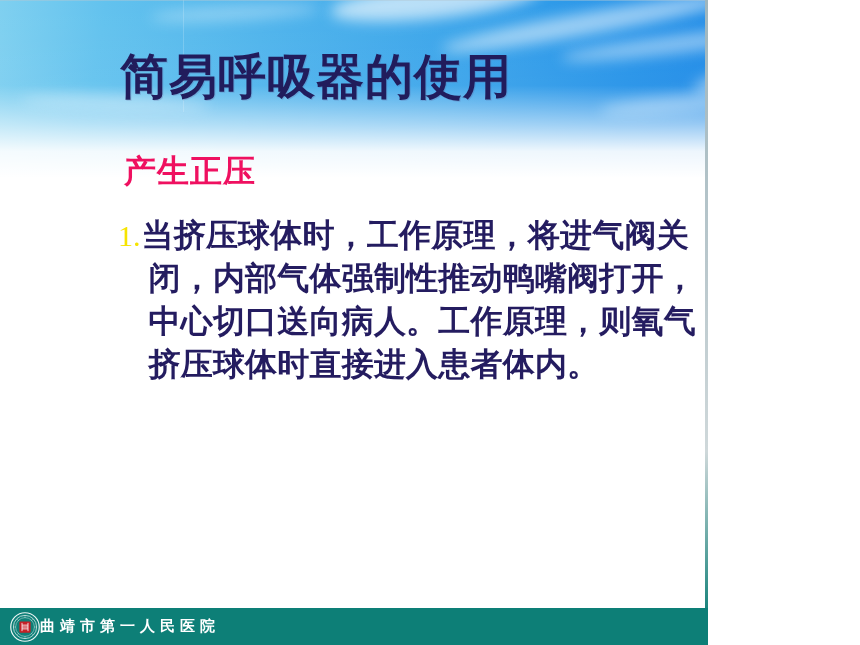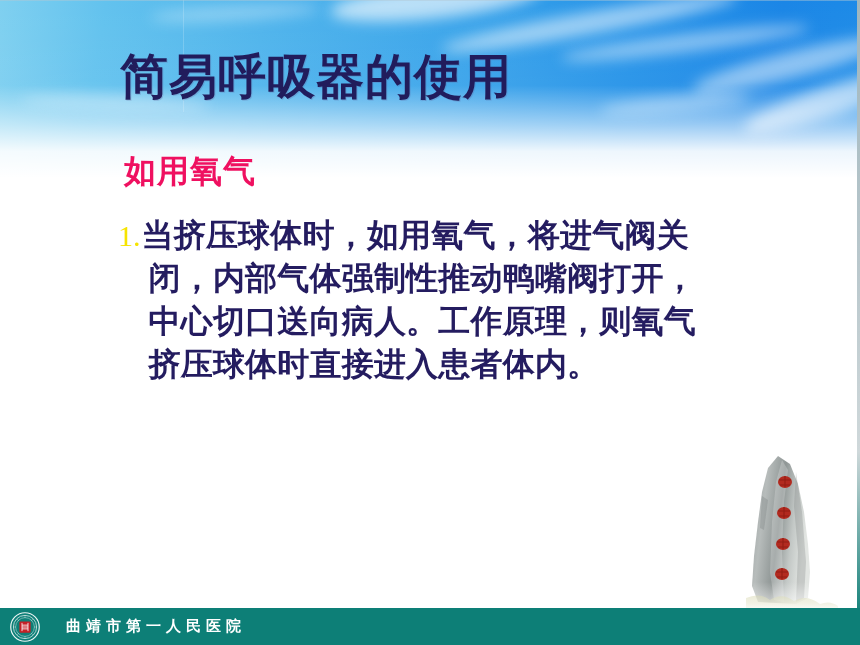--- a/index.html
+++ b/index.html
@@ -2,21 +2,21 @@
 <html><head>
 <meta charset="utf-8">
 <style>
   html, body {
     margin: 0;
     padding: 0;
     background: #ffffff;
   }
   #slide {
     position: relative;
-    width: 860px;
+    width: 708px;
     height: 645px;
     overflow: hidden;
     background: #ffffff;
     font-family: "DejaVu Sans", "Liberation Sans", sans-serif;
     box-sizing: border-box;
   }
 
   
   .sky {
     position: absolute;
@@ -155,21 +155,21 @@
     height: 37px;
     background: #0d7f77;
   }
   .footer-inner {
     position: absolute;
     left: 10px;
     top: 0;
     height: 37px;
     display: flex;
     align-items: center;
-    gap: 26px;
+    gap: 0;
   }
   .footer-logo {
     width: 30px; height: 30px;
     flex: 0 0 auto;
   }
   .footer-text {
     font-size: 15px;
     color: #ffffff;
     letter-spacing: 5px;
     font-weight: 700;
@@ -192,27 +192,27 @@
     <div class="cloud c7"></div>
     <div class="cloud c8"></div>
     <div class="sky-seam"></div>
   </div>
 
   <div class="edge-top"></div>
   <div class="edge-right"></div>
 
   <div class="title">简易呼吸器的使用</div>
 
-  <div class="section-heading">如用氧气</div>
+  <div class="section-heading">产生正压</div>
 
   <div class="body-list">
     <div class="list-item">
       <span class="list-marker">1.</span>
       <span class="list-text">
-        <span class="ln">当挤压球体时，如用氧气，将进气阀关</span>
+        <span class="ln">当挤压球体时，工作原理，将进气阀关</span>
         <span class="ln cont">闭，内部气体强制性推动鸭嘴阀打开，</span>
         <span class="ln cont">中心切口送向病人。工作原理，则氧气</span>
         <span class="ln cont">挤压球体时直接进入患者体内。</span>
       </span>
     </div>
   </div>
 
   <div class="stone-wrap">
     <svg class="stone-svg" viewBox="0 0 112 160" xmlns="http://www.w3.org/2000/svg" aria-hidden="true">
       <defs>

